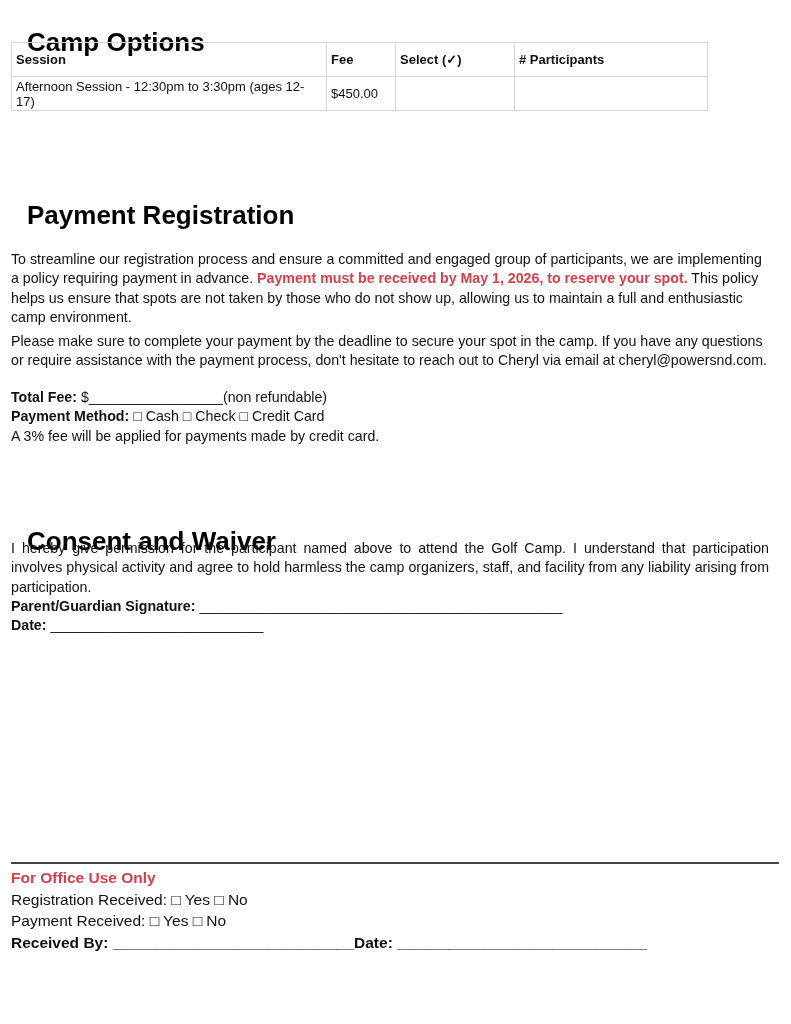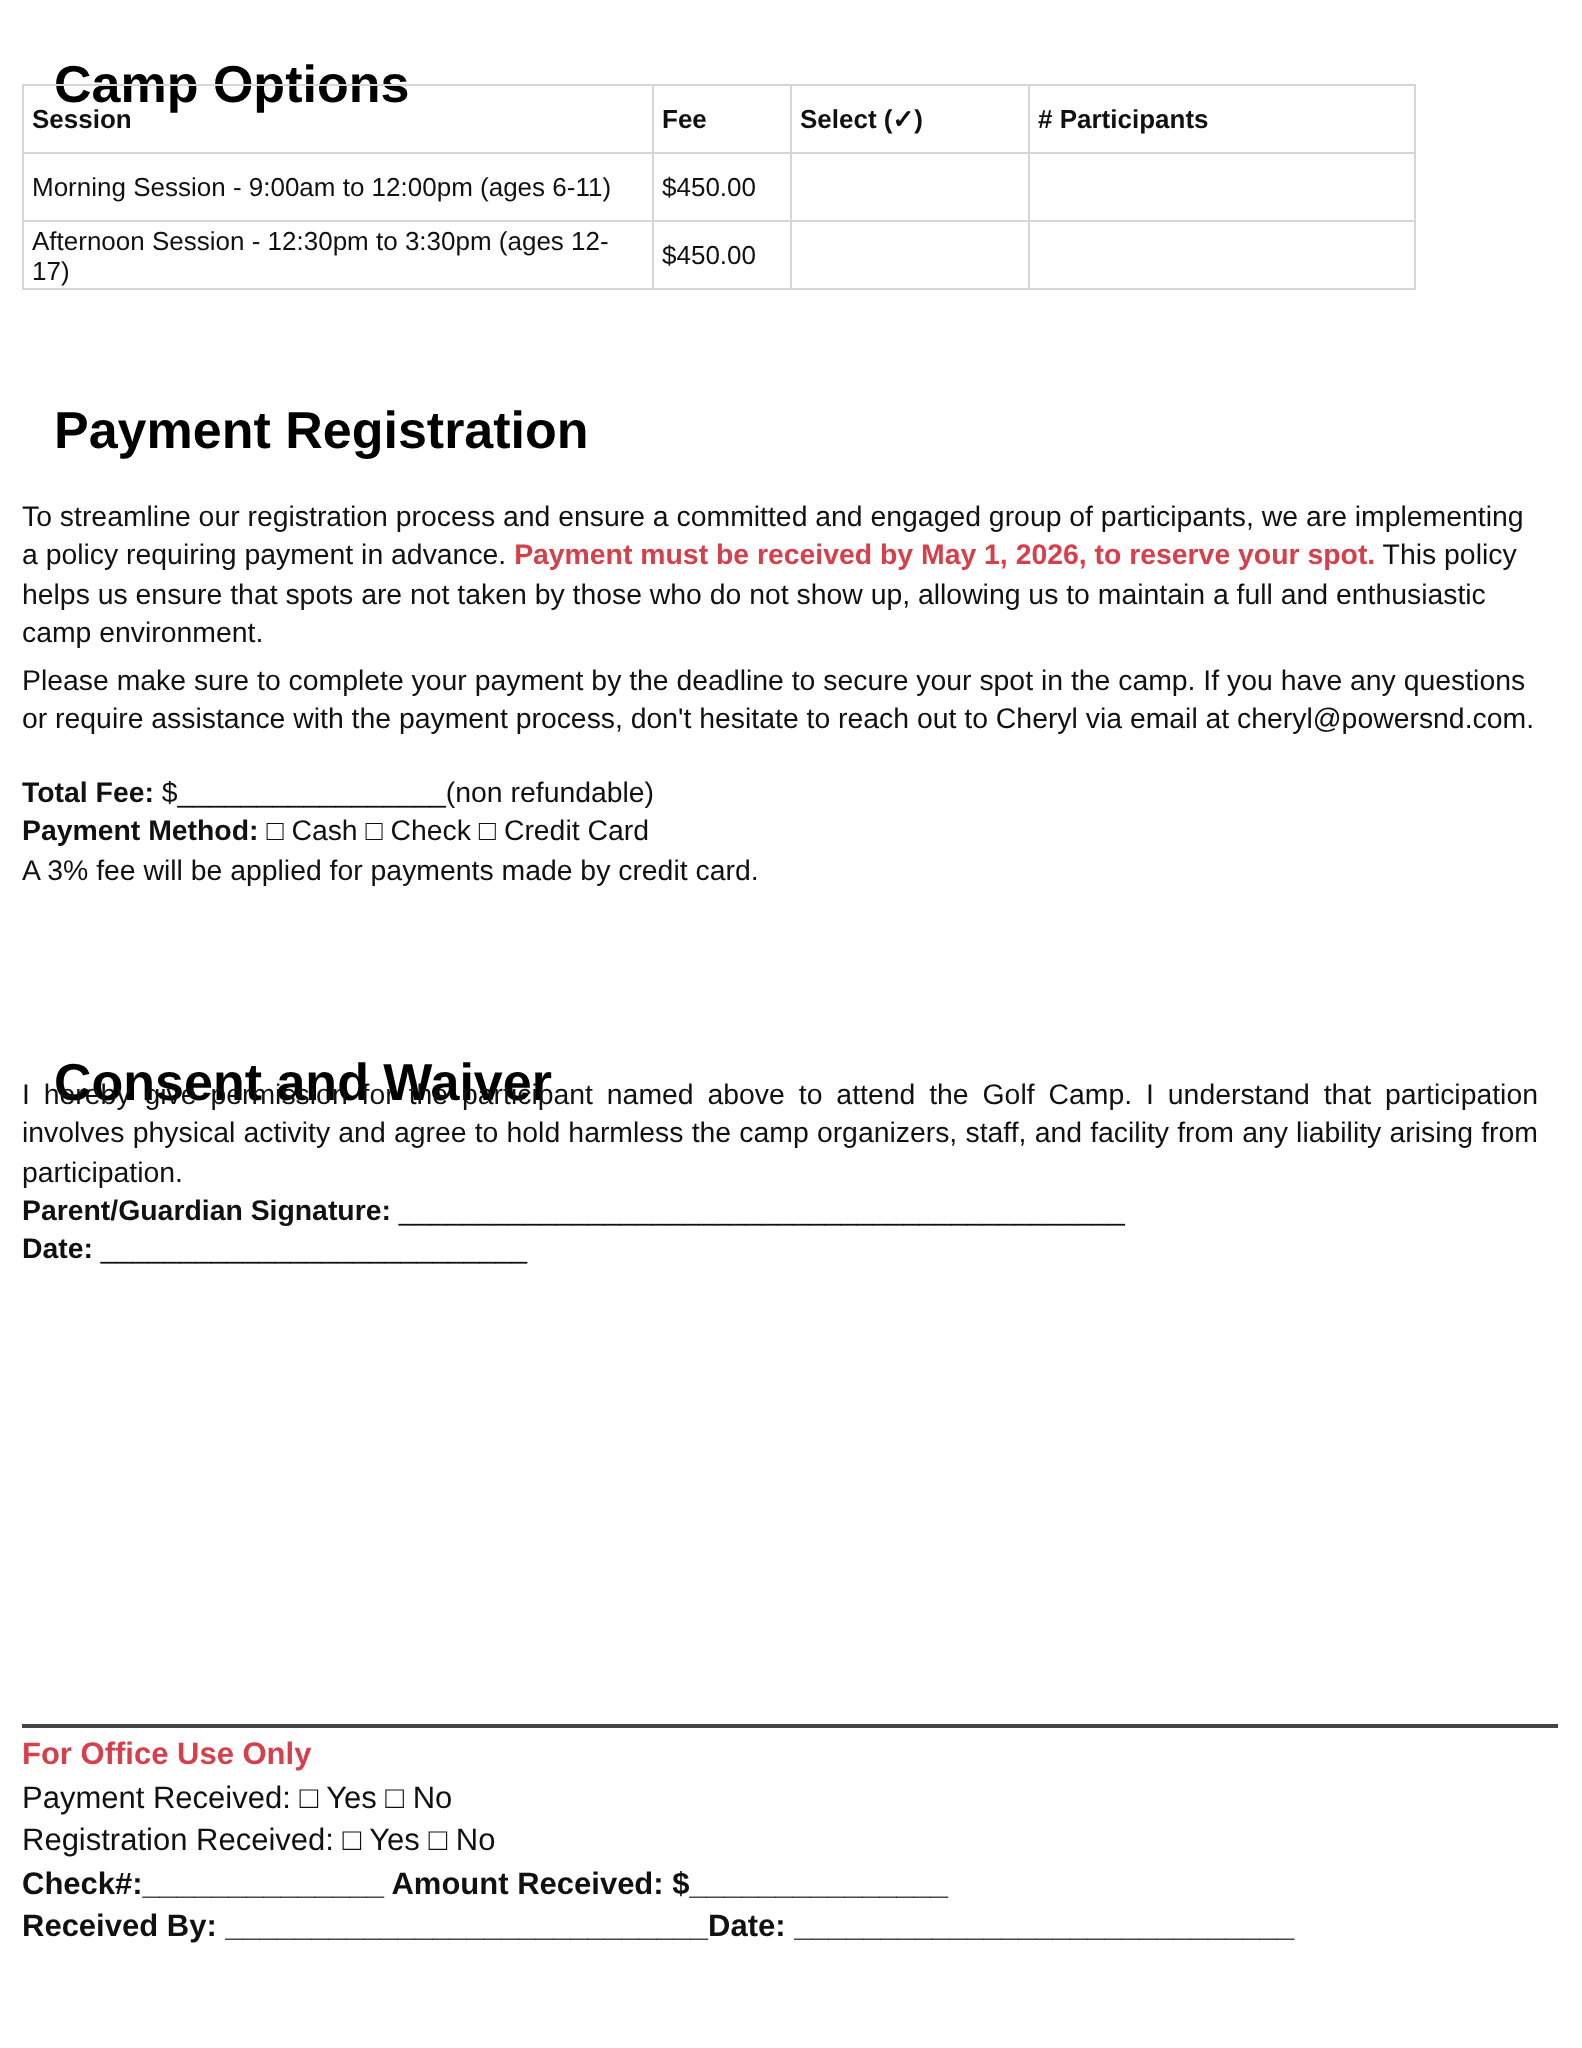--- a/index.html
+++ b/index.html
@@ -52,26 +52,20 @@
         <col>
     </colgroup>
     <tbody>
         <tr>
       <th>Session</th>
       <th>Fee</th>
       <th>Select (✓)</th>
       <th># Participants</th>
     </tr>
     <tr>
-      <td>Morning Session - 9:00am to 12:00pm (ages 6-11)</td>
-      <td>$450.00</td>
-      <td></td>
-      <td></td>
-    </tr>
-    <tr>
       <td>Afternoon Session - 12:30pm to 3:30pm (ages 12-17)</td>
       <td>$450.00</td>
       <td></td>
       <td></td>
     </tr>
   </tbody>
     </table>
 
   <h1 id="payment-title">Payment Registration</h1>
 
@@ -101,23 +95,20 @@
     </div>
     <div class="line">
       <b>Date:</b><span> ___________________________</span>
     </div>
   </div>
 
   <div class="rule"></div>
 
   <div class="office">
     <div class="office-title">For Office Use Only</div>
+    <div>Registration Received: □ Yes □ No</div>
     <div>Payment Received: □ Yes □ No</div>
-    <div>Registration Received: □ Yes □ No</div>
-    <div style="font-weight:bold; white-space:nowrap">
-      <span>Check#:______________ </span><span>Amount Received: $_______________</span>
-    </div>
     <div style="font-weight:bold; white-space:nowrap">
       <span>Received By: ____________________________</span><span>Date: _____________________________</span>
     </div>
   </div>
 
 </div>
 
 </body></html>

